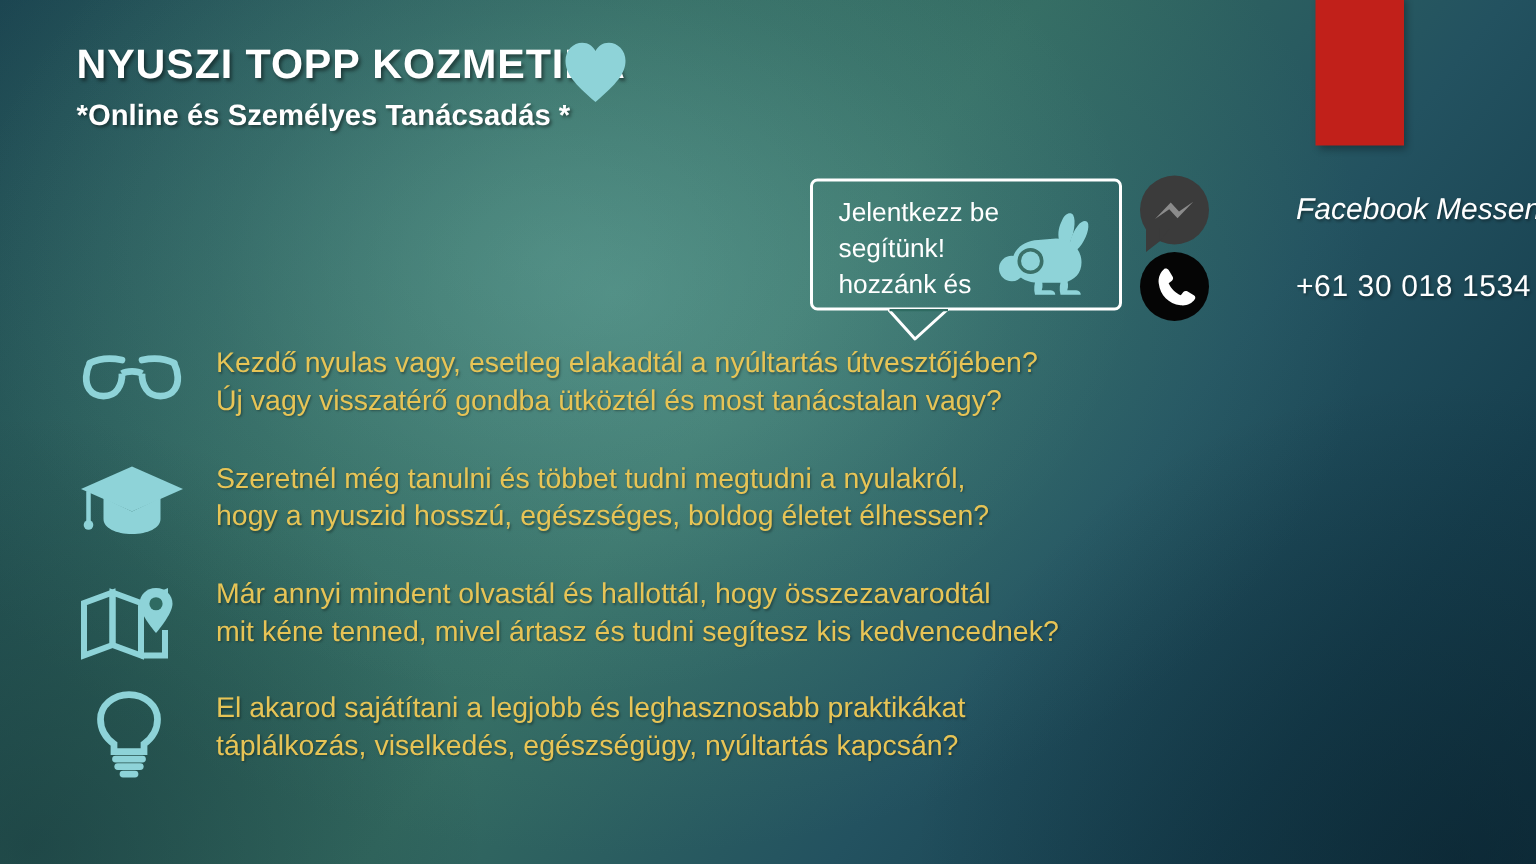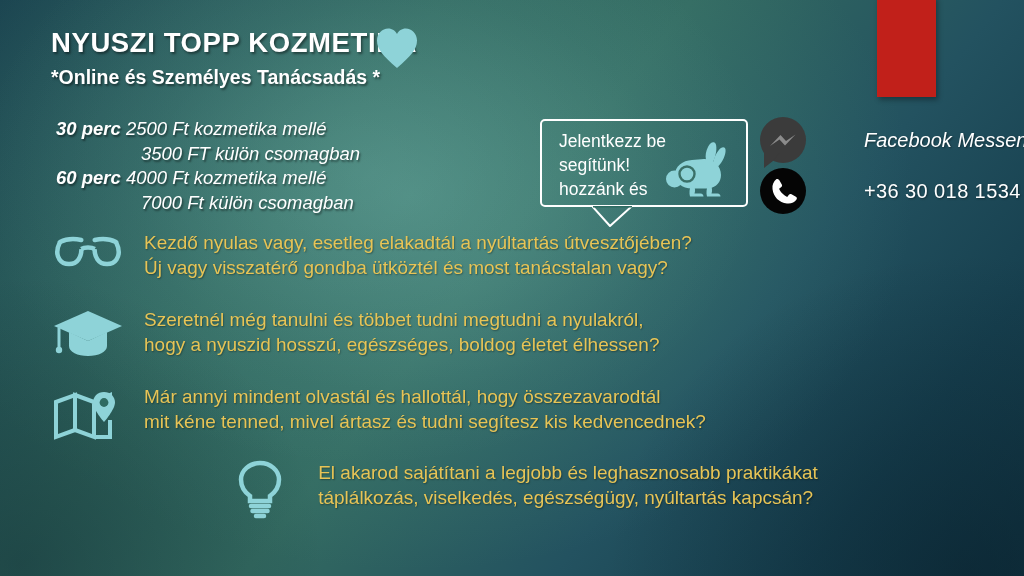--- a/index.html
+++ b/index.html
@@ -190,51 +190,39 @@
     font-size: 19px;
     line-height: 25px;
     color: #e7c456;
     white-space: nowrap;
     text-shadow: 0.8px 1.1px 1.6px rgba(0,0,0,0.35);
   }
   .row-text span { display: block; }
   .r1 { top: 228px; }
   .r2 { top: 305px; }
   .r3 { top: 382px; }
-  .r4 { top: 458px; justify-content: center; }
+  .r4 { top: 458px; }
 </style>
 </head>
 <body>
 
 <div id="slide">
 
   <div class="red-block"></div>
 
   <div class="title">NYUSZI TOPP KOZMETIKA</div>
 
   <div class="heart">
     <svg viewBox="0 0 44 44" width="44" height="44">
       <path d="M22 42 C8 30 2 23 2 14.5 C2 7.5 7.2 2.5 13.2 2.5 C17.2 2.5 20.3 4.8 22 8 C23.7 4.8 26.8 2.5 30.8 2.5 C36.8 2.5 42 7.5 42 14.5 C42 23 36 30 22 42 Z" fill="#8ed3d8"></path>
     </svg>
   </div>
 
   <div class="subtitle">*Online és Személyes Tanácsadás *</div>
 
-  <div class="prices">
-    <span class="row">
-      <span class="dur">30 perc</span>
-      <span>2500 Ft kozmetika mellé</span>
-    </span>
-    <span class="indent">3500 FT külön csomagban</span>
-    <span class="row">
-      <span class="dur">60 perc</span>
-      <span>4000 Ft kozmetika mellé</span>
-    </span>
-    <span class="indent">7000 Ft külön csomagban</span>
-  </div>
 
   <div class="bubble">
     <div class="bubble-text">
       <span>Jelentkezz be</span>
       <span>segítünk!</span>
       <span>hozzánk és</span>
     </div>
     <div class="bunny">
       <svg viewBox="0 0 74 58" width="74" height="58">
         <g fill="#8ed3d8">
@@ -264,21 +252,21 @@
     </div>
     <div class="contact-label">Facebook Messenger</div>
   </div>
 
   <div class="contact contact-tel">
     <div class="circ tel">
       <svg viewBox="0 0 46 46" width="46" height="46">
         <path d="M16.5 11 C13.5 13.5 12 17 12.5 21 C13.5 29 19 34.5 27 35.5 C31 36 34.5 34.5 36.5 31.5 C37.2 30.5 36.9 29.4 35.9 28.8 L31.5 26.2 C30.6 25.7 29.5 25.9 28.9 26.7 L27.2 28.9 C24 27.6 20.4 24 19.1 20.8 L21.3 19.1 C22.1 18.5 22.3 17.4 21.8 16.5 L19.2 12.1 C18.6 11.1 17.5 10.8 16.5 11 Z" fill="#ffffff"></path>
       </svg>
     </div>
-    <div class="contact-label">+36 30 018 1534</div>
+    <div class="contact-label">+61 30 018 1534</div>
   </div>
 
   <div class="row-item r1">
     <div class="row-icon">
       <svg viewBox="0 0 72 62" width="72" height="62">
         <g fill="none" stroke="#8ed3d8" stroke-width="4.5">
           <path d="M8 14 C5 20 4.5 27 7.5 31.5 C11.5 37.5 22.5 37.5 26.5 31.5 C28.8 28 29.5 24 29.3 21"></path>
           <path d="M64 14 C67 20 67.5 27 64.5 31.5 C60.5 37.5 49.5 37.5 45.5 31.5 C43.2 28 42.5 24 42.7 21"></path>
           <path d="M29.3 21 C32.5 19 39.5 19 42.7 21"></path>
           <path d="M8 14 C14 11 22 10.5 29.3 12" stroke-linecap="round"></path>

